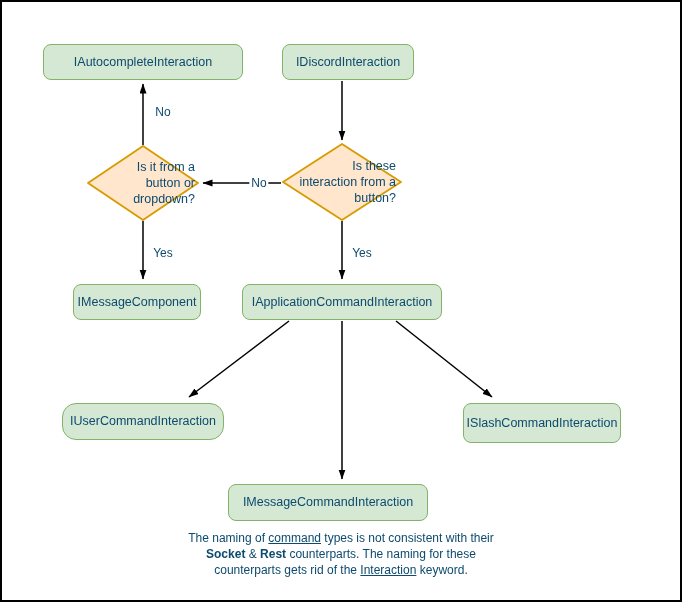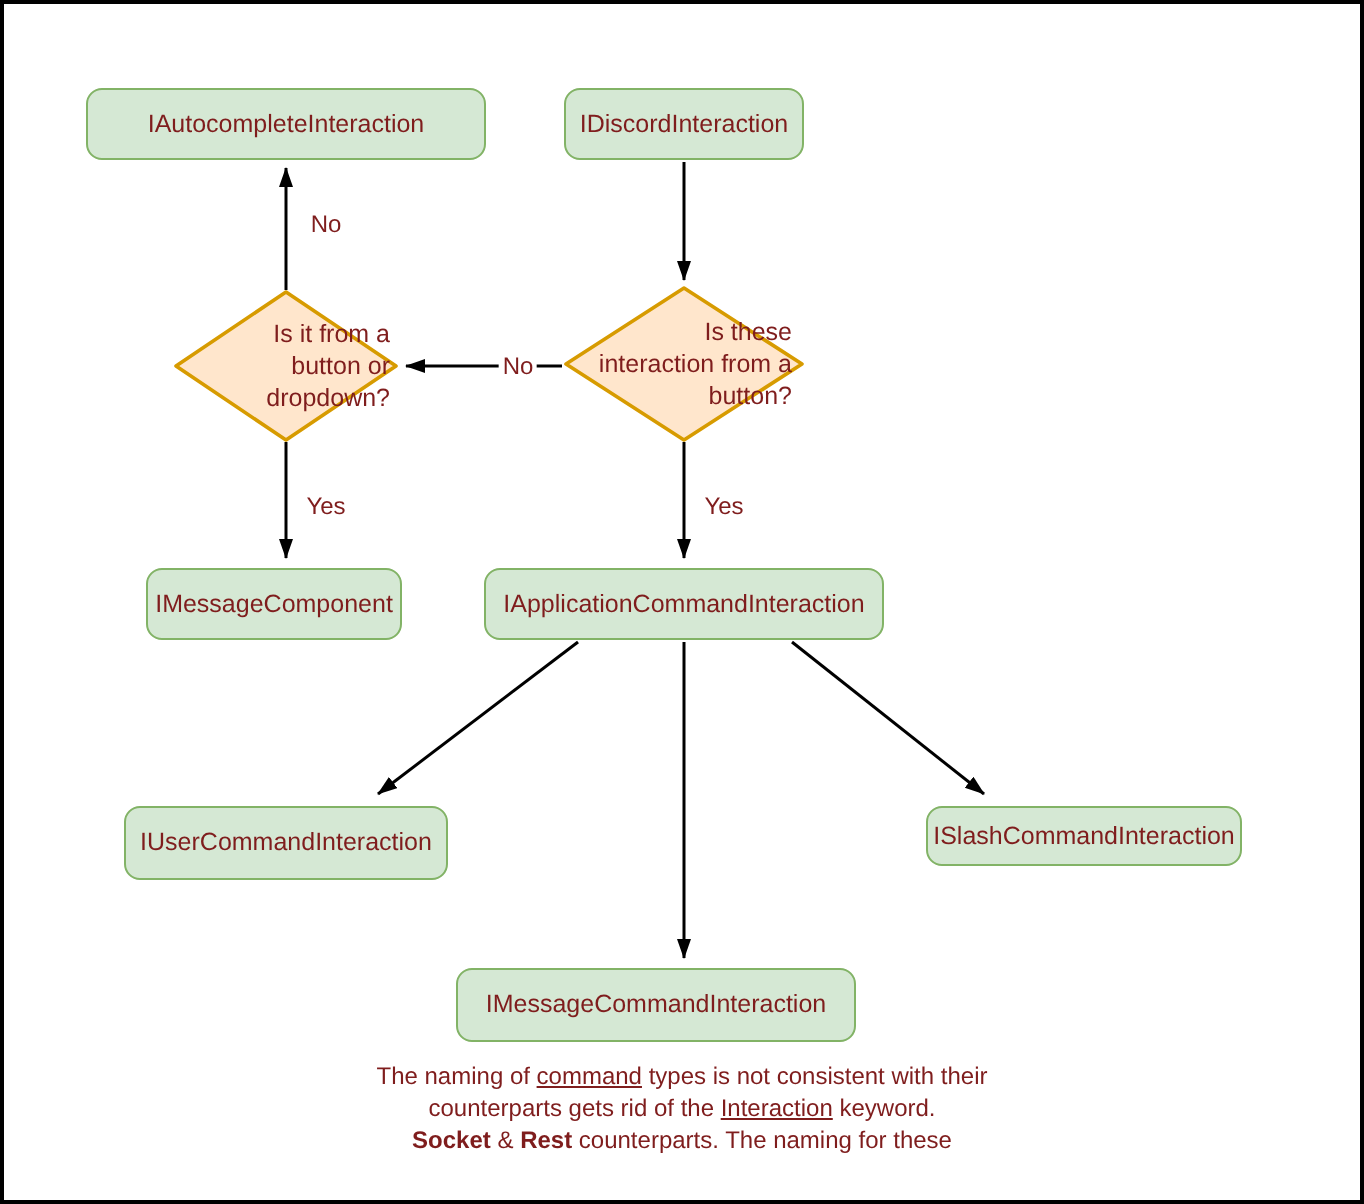--- a/index.html
+++ b/index.html
@@ -4,21 +4,21 @@
 <style>
   html, body { margin: 0; padding: 0; background: #ffffff; }
   * { box-sizing: border-box; }
   .canvas {
     position: relative;
     width: 682px;
     height: 602px;
     border: 2px solid #000000;
     background: #ffffff;
     font-family: "Liberation Sans", "DejaVu Sans", sans-serif;
-    color: #7f1d1d;
+    color: #0c4a6e;
     overflow: hidden;
   }
   svg.connectors {
     position: absolute;
     left: 0; top: 0;
     width: 678px; height: 598px;
     pointer-events: none;
   }
   .node {
     position: absolute;
@@ -55,25 +55,25 @@
     top: 528px;
     text-align: center;
     font-size: 12px;
     line-height: 16px;
   }
   .note .u { text-decoration: underline; }
   .note .b { font-weight: bold; }
 
   
   #n-autocomplete      { left: 41px;  top: 42px;  width: 200px; height: 36px; }
-  #n-discord           { left: 280px; top: 42px;  width: 120px; height: 36px; }
+  #n-discord           { left: 280px; top: 42px;  width: 132px; height: 36px; }
   #n-msgcomponent      { left: 71px;  top: 282px; width: 128px; height: 36px; }
   #n-appcommand        { left: 240px; top: 282px; width: 200px; height: 36px; justify-content: center; }
-  #n-usercommand       { left: 60px;  top: 401px; width: 162px; height: 37px; }
-  #n-slashcommand      { left: 461px; top: 401px; width: 158px; height: 30px; }
+  #n-usercommand       { left: 60px;  top: 401px; width: 162px; height: 37px; border-radius: 14px; }
+  #n-slashcommand      { left: 461px; top: 401px; width: 158px; height: 40px; }
   #n-messagecommand    { left: 226px; top: 482px; width: 200px; height: 37px; }
 
   #d-component-text    { left: 89px;  top: 157px; width: 104px; }
   #d-command-text      { left: 286px; top: 156px; width: 108px; }
 
   #lbl-no-top    { left: 141px; top: 110px; }
   #lbl-no-mid    { left: 237px; top: 181px; }
   #lbl-yes-left  { left: 141px; top: 251px; }
   #lbl-yes-right { left: 340px; top: 251px; }
 </style>
@@ -138,20 +138,20 @@
   <span class="edge-label" id="lbl-no-top">No</span>
   <span class="edge-label" id="lbl-no-mid">No</span>
   <span class="edge-label" id="lbl-yes-left">Yes</span>
   <span class="edge-label" id="lbl-yes-right">Yes</span>
 
   <div class="note">
     <div>
       <span>The naming of </span><span class="u">command</span><span> types is not consistent with their</span>
     </div>
     <div>
-      <span>counterparts gets rid of the </span><span class="u">Interaction</span><span> keyword.</span>
+      <span class="b">Socket</span><span> &amp; </span><span class="b">Rest</span><span> counterparts. The naming for these</span>
     </div>
     <div>
-      <span class="b">Socket</span><span> &amp; </span><span class="b">Rest</span><span> counterparts. The naming for these</span>
+      <span>counterparts gets rid of the </span><span class="u">Interaction</span><span> keyword.</span>
     </div>
   </div>
 
 </div>
 
 </body></html>

